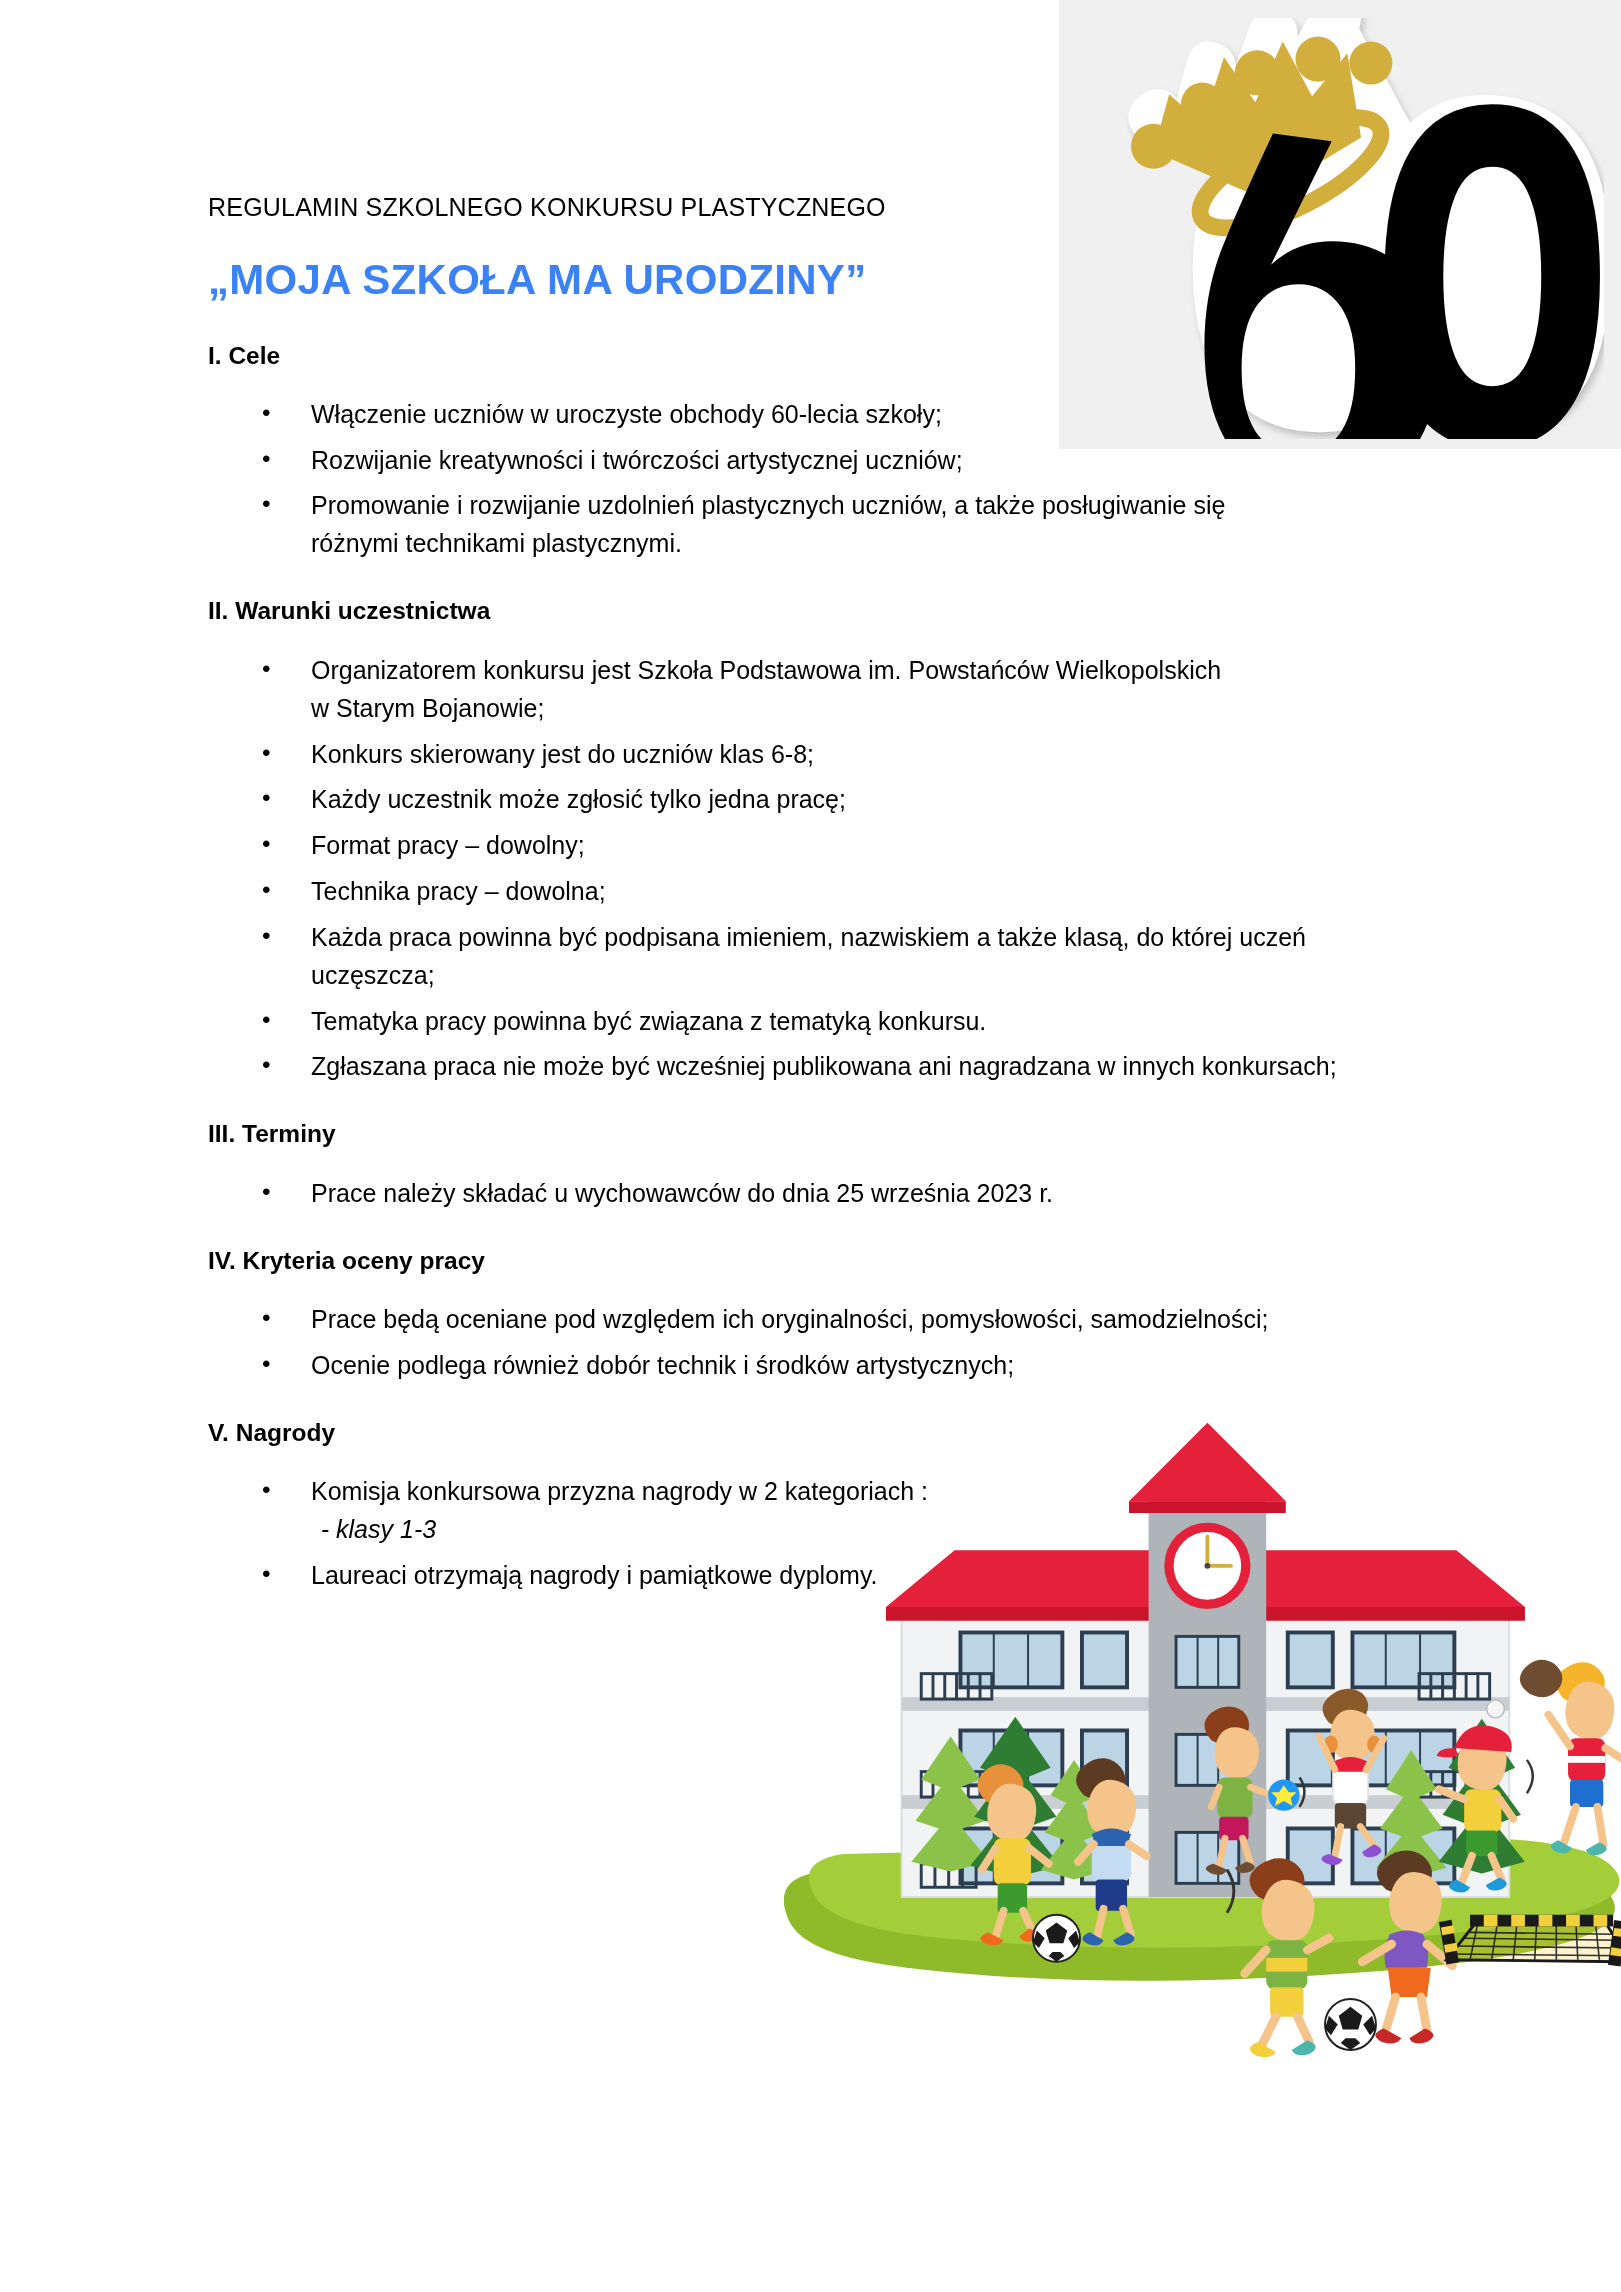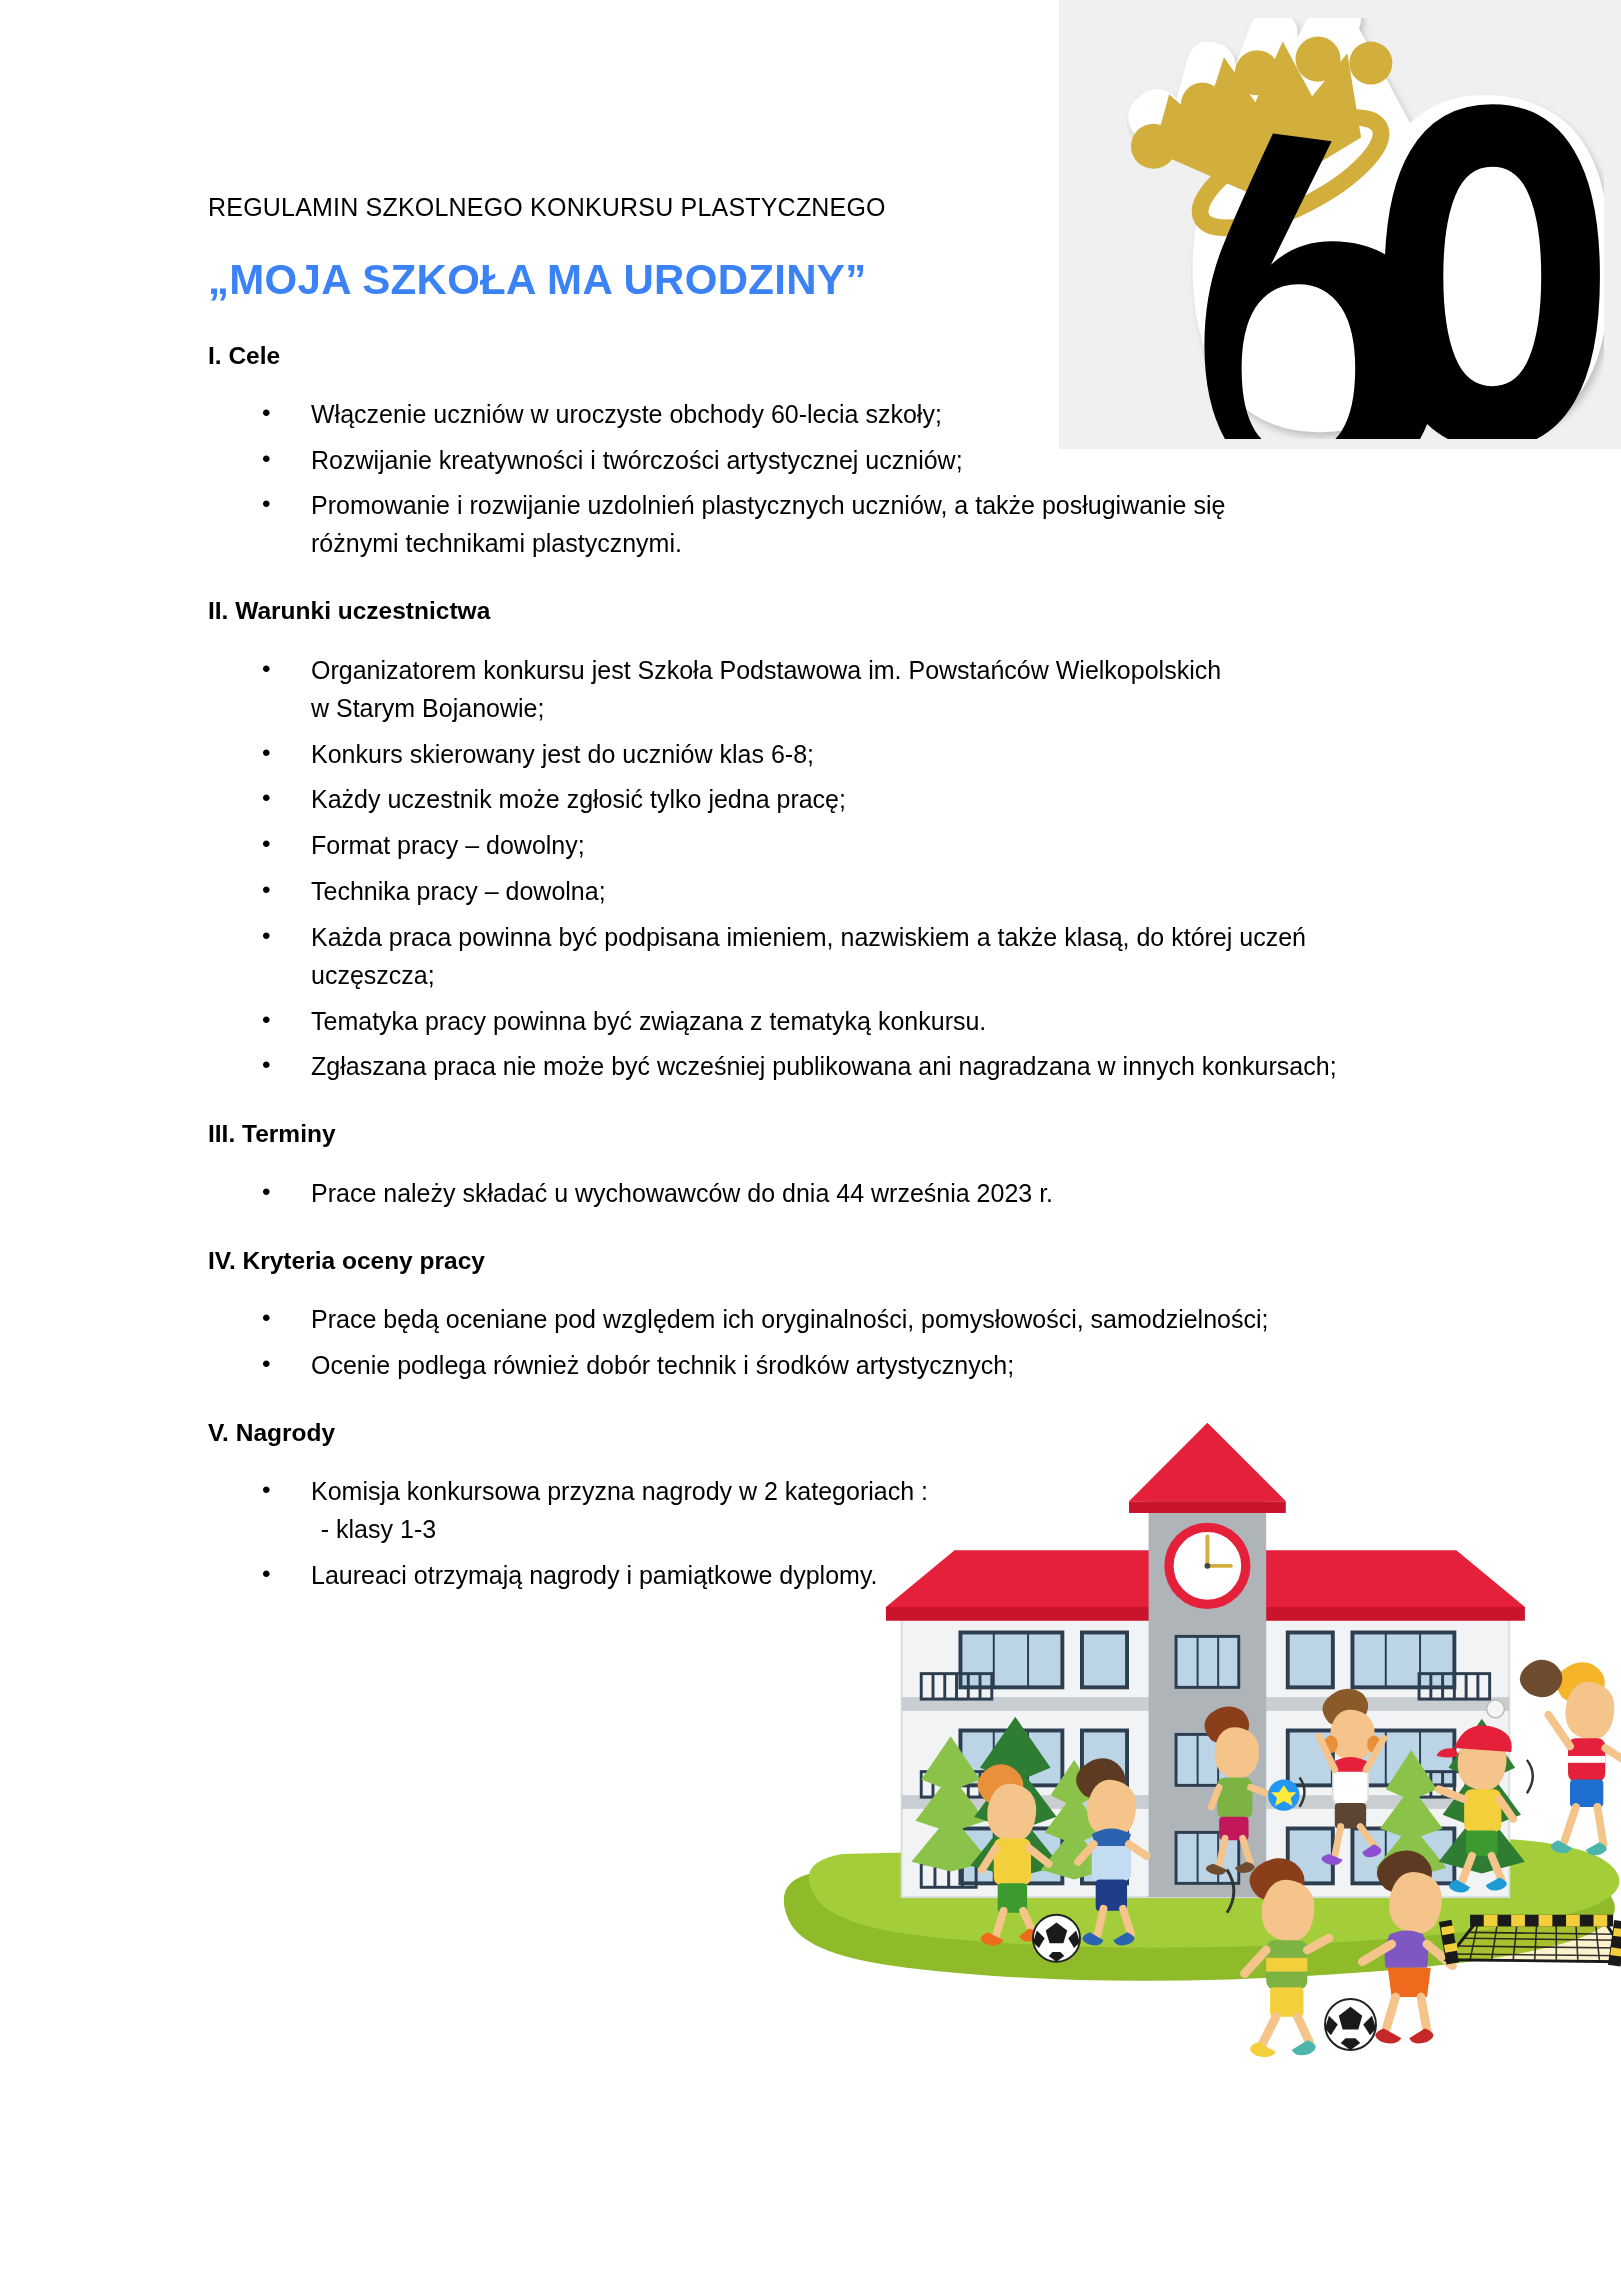--- a/index.html
+++ b/index.html
@@ -79,20 +79,21 @@
     top: -1px;
     font-size: 24.5px;
     line-height: 1.52;
   }
   li .cont {
     display: block;
   }
   li .sub {
     display: block;
     padding-left: 9.8px;
+    font-style: italic;
   }
   .gap-after { margin-bottom: 13.7px; }
 
   
   #school-art {
     position: absolute;
     left: 784px;
     top: 1411px;
     width: 837px;
     height: 686px;
@@ -476,21 +477,21 @@
           <li><span>Format pracy – dowolny;</span></li>
           <li><span> Technika pracy – dowolna;</span></li>
           <li class="gap-after"><span> Każda praca powinna być podpisana imieniem, nazwiskiem a także klasą, do której uczeń</span><span class="cont">uczęszcza;</span></li>
           <li><span>Tematyka pracy powinna być  związana z tematyką konkursu.</span></li>
           <li><span>Zgłaszana praca nie może być wcześniej publikowana ani nagradzana w innych konkursach;</span></li>
         </ul>
       </div>
       <div class="section">
         <div class="section-head">III. Terminy</div>
         <ul class="bullets">
-          <li><span>Prace należy składać u wychowawców do dnia 44 września 2023 r.</span></li>
+          <li><span>Prace należy składać u wychowawców do dnia 25 września 2023 r.</span></li>
         </ul>
       </div>
       <div class="section">
         <div class="section-head">IV. Kryteria oceny pracy</div>
         <ul class="bullets">
           <li><span> Prace będą oceniane pod względem ich oryginalności, pomysłowości, samodzielności;</span></li>
           <li><span> Ocenie podlega również dobór technik i środków artystycznych;</span></li>
         </ul>
       </div>
       <div class="section">

